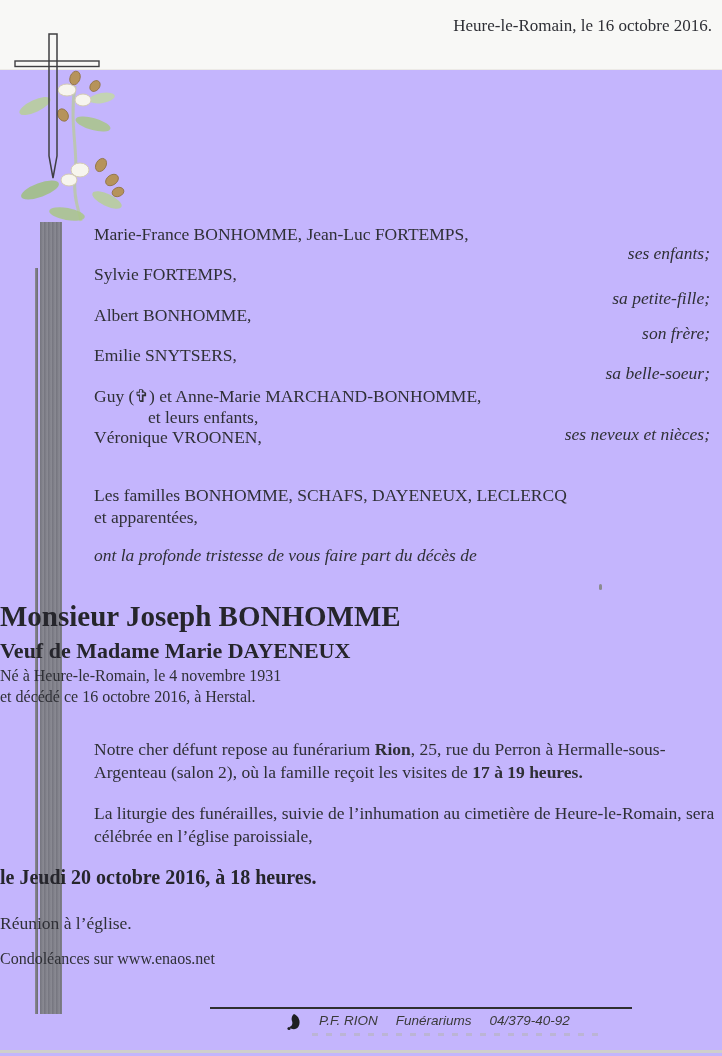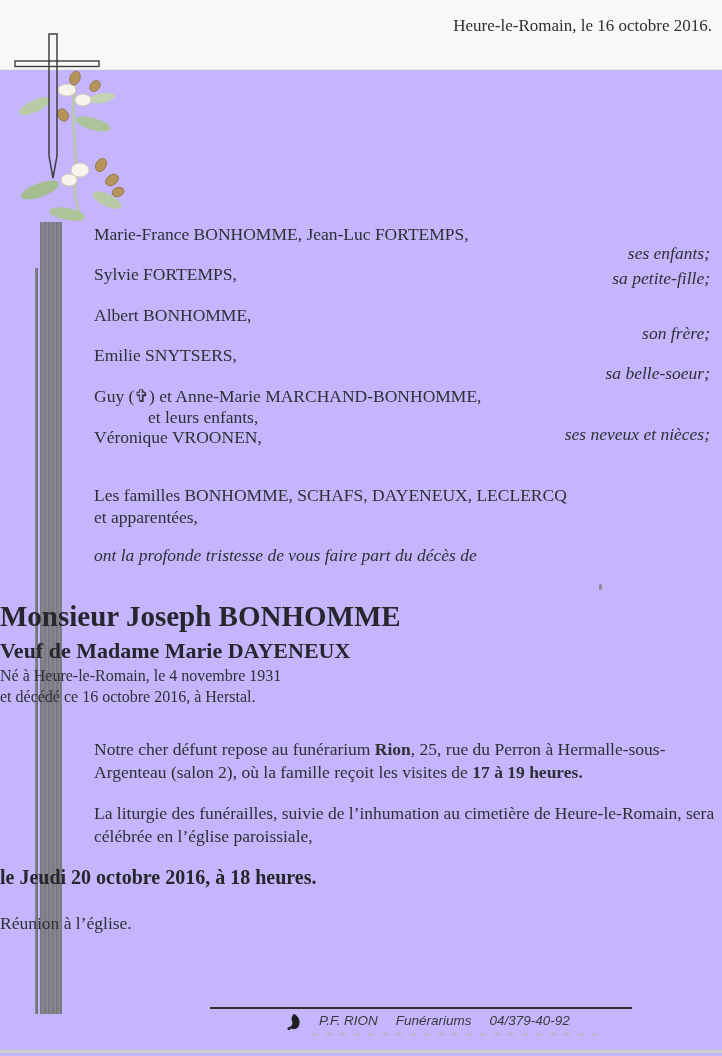--- a/index.html
+++ b/index.html
@@ -78,21 +78,21 @@
     <rect x="10" y="33" width="84" height="5.5" fill="none" stroke="#3f3f42" stroke-width="1.4"></rect>
   </svg>
 
   <div class="abs scan-stripe-main"></div>
   <div class="abs scan-stripe-thin"></div>
 
   <div class="abs name-line" style="top:224px">Marie-France BONHOMME, Jean-Luc FORTEMPS,</div>
   <div class="abs relation" style="top:243px">ses enfants;</div>
 
   <div class="abs name-line" style="top:264px">Sylvie FORTEMPS,</div>
-  <div class="abs relation" style="top:268px">sa petite-fille;</div>
+  <div class="abs relation" style="top:288px">sa petite-fille;</div>
 
   <div class="abs name-line" style="top:305px">Albert BONHOMME,</div>
   <div class="abs relation" style="top:323px">son frère;</div>
 
   <div class="abs name-line" style="top:345px">Emilie SNYTSERS,</div>
   <div class="abs relation" style="top:363px">sa belle-soeur;</div>
 
   <div class="abs name-line" style="top:386px">Guy (✞) et Anne-Marie MARCHAND-BONHOMME,</div>
   <div class="abs name-line indent" style="top:407px">et leurs enfants,</div>
   <div class="abs name-line" style="top:427px">Véronique VROONEN,</div>
@@ -109,20 +109,21 @@
   <div class="abs centered deceased-subtitle">Veuf de Madame Marie DAYENEUX</div>
   <div class="abs centered deceased-small" style="top:667px">Né à Heure-le-Romain, le 4 novembre 1931</div>
   <div class="abs centered deceased-small" style="top:688px">et décédé ce 16 octobre 2016, à Herstal.</div>
 
   <p class="abs para" style="top:738px"><span>Notre cher défunt repose au funérarium </span><span class="b">Rion</span><span>, 25, rue du Perron à Hermalle-sous-Argenteau (salon 2), où la famille reçoit les visites de </span><span class="b">17 à 19 heures.</span></p>
 
   <p class="abs para" style="top:802px">La liturgie des funérailles, suivie de l’inhumation au cimetière de Heure-le-Romain, sera célébrée en l’église paroissiale,</p>
 
   <div class="abs centered ceremony">le Jeudi 20 octobre 2016, à 18 heures.</div>
   <div class="abs centered" style="top:913px; font-size:17.5px">Réunion à l’église.</div>
+  <div class="abs centered" style="top:950px; font-size:16px">Condoléances sur www.enaos.net</div>
 
   <div class="abs footer-rule"></div>
   <div class="abs footer-row">
     <svg width="15" height="18" viewBox="0 0 15 18">
       <path d="M8,1 C13,3 15,9 12.5,13.5 C10.5,17 5.5,17 3.5,14 C6,12.8 7,10.5 6,8 C5,5.5 6,2.5 8,1 Z" fill="#1f1f22"></path>
       <circle cx="3" cy="15.5" r="1.6" fill="#1f1f22"></circle>
     </svg>
     <span>P.F. RION</span>
     <span>Funérariums</span>
     <span>04/379-40-92</span>

